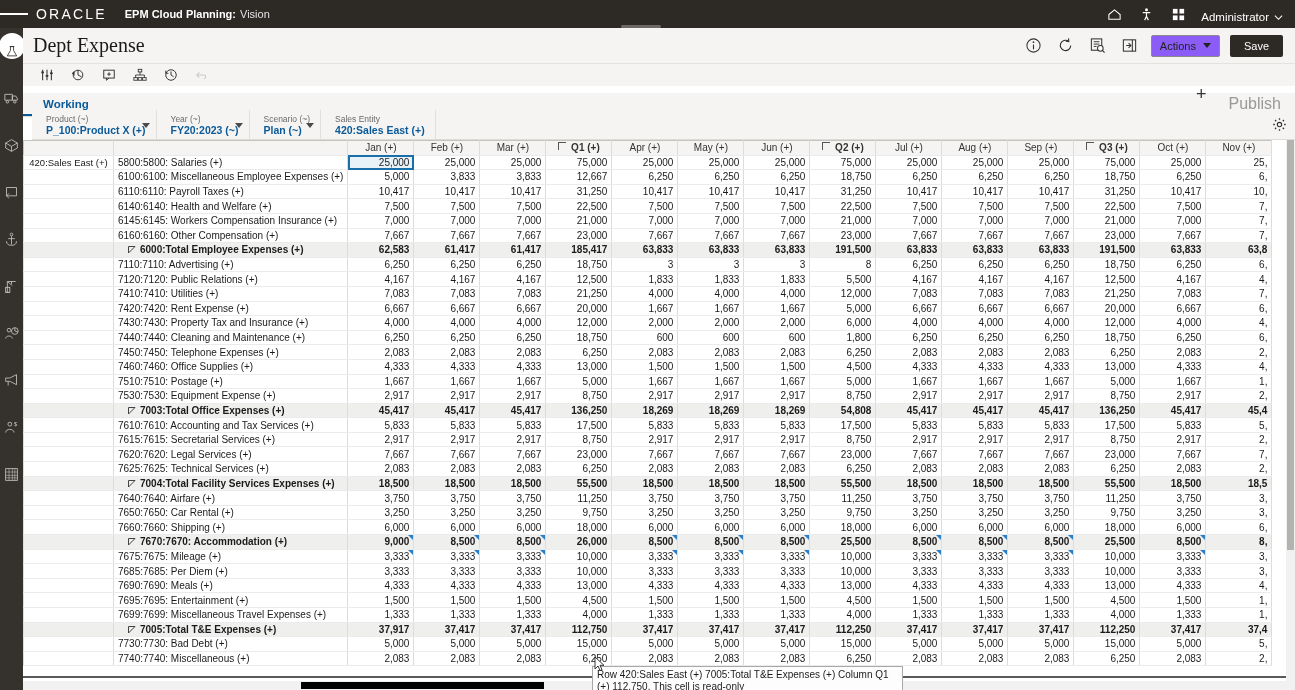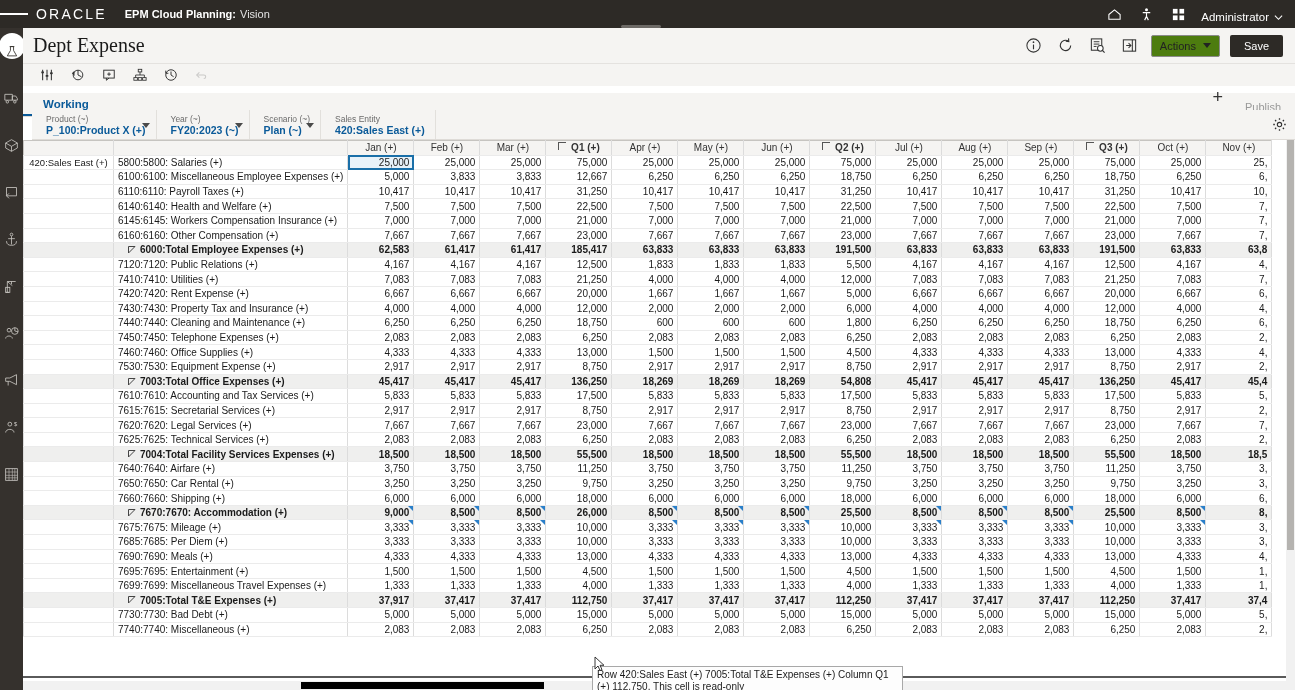--- a/index.html
+++ b/index.html
@@ -51,21 +51,21 @@
   
   .pagehdr {
     position:absolute; left:23px; top:28px; width:1272px; height:36px;
     background:#f5f4f2; display:flex; align-items:center;
     border-bottom:1px solid #e4e2df;
   }
   .pagetitle { margin-left:10px; font-family:"Liberation Serif", serif; font-size:20px; color:#1a1a1a;}
   .hdr-right { margin-left:auto; display:flex; align-items:center; gap:10px; padding-right:12px;}
   .hdr-ico { width:22px; height:22px; display:flex; align-items:center; justify-content:center; cursor:pointer;}
   .btn-actions {
-    height:22px; border:1px solid #8a8a8a; background:#4d7c0f; border-radius:2px;
+    height:22px; border:1px solid #8a8a8a; background:#8b5cf6; border-radius:2px;
     font-size:11px; padding:0 8px; display:flex; align-items:center; gap:7px; cursor:pointer;
     color:#222;
   }
   .btn-save {
     height:22px; background:#2d2a26; color:#fff; border:none; border-radius:2px;
     font-size:11px; padding:0 14px; display:flex; align-items:center; cursor:pointer;
   }
 
   
   .toolbar {
@@ -80,21 +80,21 @@
     position:absolute; left:23px; top:93px; width:1272px; height:24px;
     background:#f5f4f2; display:flex; align-items:flex-end;
     border-bottom:1px solid #dedbd7;
   }
   .tab {
     font-size:11.5px; font-weight:bold; color:#0a5a99; padding:0 14px 4px 20px;
     border-bottom:2px solid #0a5a99; cursor:pointer;
   }
   .tabstrip-right { margin-left:auto; display:flex; align-items:center; gap:22px; padding-right:14px; padding-bottom:3px;}
   .plusbtn { font-size:18px; line-height:12px; color:#333; cursor:pointer; font-weight:300;}
-  .publish { font-size:11px; color:#999; cursor:default;margin-top:20px;}
+  .publish { font-size:16px; color:#999; cursor:default;margin-top:20px;}
 
   
   .povbar {
     position:absolute; left:32px; top:110px; width:1272px; height:30px;
     background:#f5f4f2; display:flex; align-items:stretch;
     border-bottom:1px solid #dedbd7;
   }
   .pov {
     display:flex; flex-direction:column; justify-content:center;
     padding:0 10px 0 14px; border-right:1px solid #e2e0dc; position:relative;
@@ -540,20 +540,38 @@
           <td class="num">191,500</td>
           <td class="num">63,833</td>
           <td class="num">63,833</td>
           <td class="num">63,833</td>
           <td class="num">191,500</td>
           <td class="num">63,833</td>
           <td class="num">63,8</td>
         </tr>
         <tr>
           <td class="ent"></td>
+          <td class="mem">7110:7110: Advertising (+)</td>
+          <td class="num">6,250</td>
+          <td class="num">6,250</td>
+          <td class="num">6,250</td>
+          <td class="num">18,750</td>
+          <td class="num">3</td>
+          <td class="num">3</td>
+          <td class="num">3</td>
+          <td class="num">8</td>
+          <td class="num">6,250</td>
+          <td class="num">6,250</td>
+          <td class="num">6,250</td>
+          <td class="num">18,750</td>
+          <td class="num">6,250</td>
+          <td class="num">6,</td>
+        </tr>
+        <tr>
+          <td class="ent"></td>
           <td class="mem">7120:7120: Public Relations (+)</td>
           <td class="num">4,167</td>
           <td class="num">4,167</td>
           <td class="num">4,167</td>
           <td class="num">12,500</td>
           <td class="num">1,833</td>
           <td class="num">1,833</td>
           <td class="num">1,833</td>
           <td class="num">5,500</td>
           <td class="num">4,167</td>
@@ -663,20 +681,38 @@
           <td class="num">1,500</td>
           <td class="num">1,500</td>
           <td class="num">1,500</td>
           <td class="num">4,500</td>
           <td class="num">4,333</td>
           <td class="num">4,333</td>
           <td class="num">4,333</td>
           <td class="num">13,000</td>
           <td class="num">4,333</td>
           <td class="num">4,</td>
+        </tr>
+        <tr>
+          <td class="ent"></td>
+          <td class="mem">7510:7510: Postage (+)</td>
+          <td class="num">1,667</td>
+          <td class="num">1,667</td>
+          <td class="num">1,667</td>
+          <td class="num">5,000</td>
+          <td class="num">1,667</td>
+          <td class="num">1,667</td>
+          <td class="num">1,667</td>
+          <td class="num">5,000</td>
+          <td class="num">1,667</td>
+          <td class="num">1,667</td>
+          <td class="num">1,667</td>
+          <td class="num">5,000</td>
+          <td class="num">1,667</td>
+          <td class="num">1,</td>
         </tr>
         <tr>
           <td class="ent"></td>
           <td class="mem">7530:7530: Equipment Expense (+)</td>
           <td class="num">2,917</td>
           <td class="num">2,917</td>
           <td class="num">2,917</td>
           <td class="num">8,750</td>
           <td class="num">2,917</td>
           <td class="num">2,917</td>

